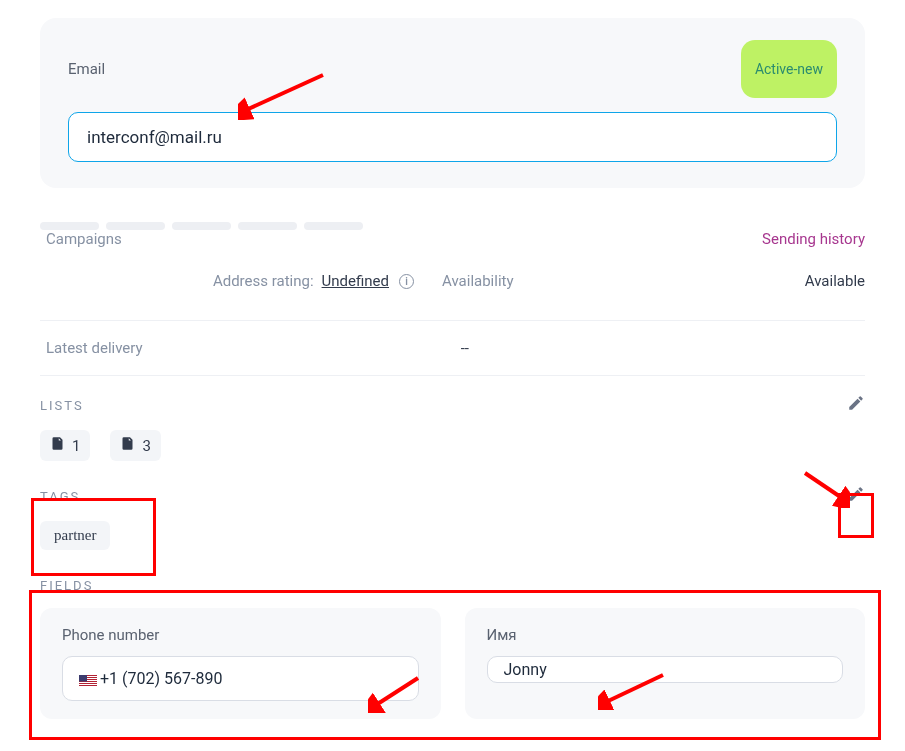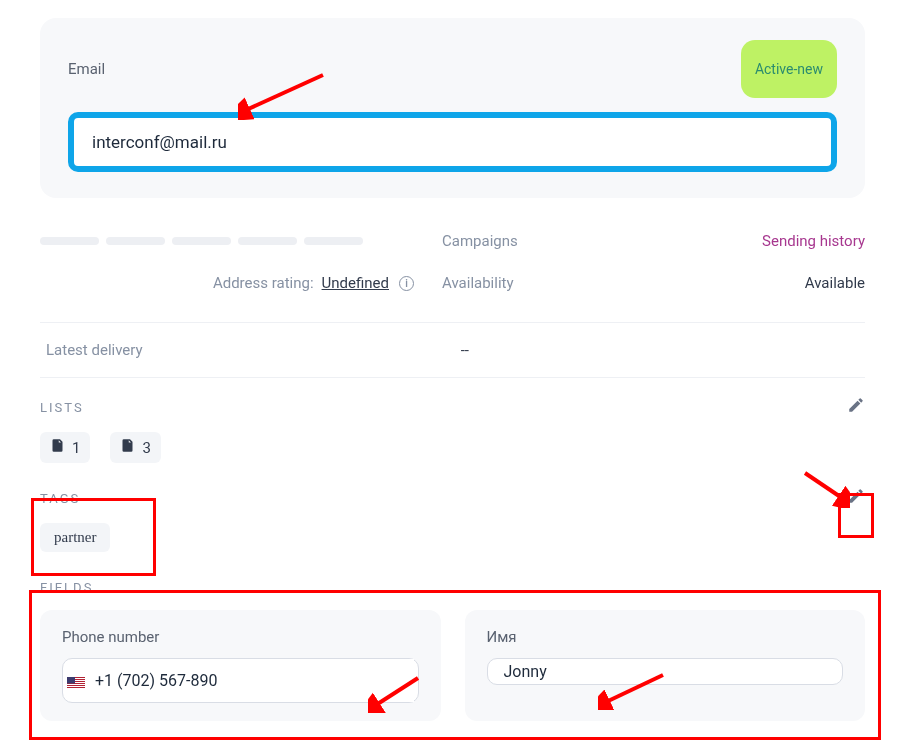--- a/index.html
+++ b/index.html
@@ -2,21 +2,21 @@
 <html><head>
   <meta charset="utf-8">
   <style>
     * { margin:0; padding:0; box-sizing:border-box; font-family:-apple-system,BlinkMacSystemFont,"Segoe UI",Roboto,sans-serif; }
     body { background:#fff; color:#4a5568; font-size:15px; width:905px; position:relative; }
     .container { padding:18px 40px 40px 40px; }
     .email-card { background:#f7f8fa; border-radius:16px; padding:22px 28px 26px 28px; }
     .email-head { display:flex; justify-content:space-between; align-items:center; margin-bottom:14px; }
     .email-label { color:#5a6270; font-size:15px; }
     .badge { background:#bef264; color:#2b8c6f; padding:21px 14px; border-radius:14px; font-size:14px; font-weight:400; }
-    .email-input { width:100%; padding:14px 18px; font-size:17px; color:#1e2a3b; border:6px solid #0ea5e9; border-radius:10px; background:#fff; }
+    .email-input { width:100%; padding:14px 18px; font-size:17px; color:#1e2a3b; border:1px solid #0ea5e9; border-radius:10px; background:#fff; }
     .row { display:flex; padding:12px 0; }
     .col-left { flex:0 0 48%; display:flex; justify-content:space-between; align-items:center; padding-right:22px; }
     .col-right { flex:0 0 52%; display:flex; justify-content:space-between; align-items:center; padding-left:6px; }
     .rating-bars { display:flex; gap:7px; }
     .bar { width:59px; height:8px; background:#edeff3; border-radius:4px; }
     .link { color:#a7378f; font-size:15px; cursor:pointer; }
     .muted-label { color:#8691a3; font-size:15px; }
     .value-right { color:#323b4c; font-size:15px; }
     .rating-row { display:flex; align-items:center; gap:6px; }
     .rating-val { color:#323b4c; padding-left:2px;text-decoration:underline; }
@@ -28,42 +28,42 @@
     .lists-items { display:flex; gap:20px; margin-top:14px; }
     .list-item { display:flex; align-items:center; gap:7px; background:#f3f5f8; padding:6px 10px; border-radius:6px; color:#323b4c; font-size:15px; }
     .list-icon svg { width:15px; height:15px; fill:#323b4c; }
     .tag-chip { display:inline-block; margin-top:14px; background:#f3f5f8; padding:6px 14px; border-radius:6px; color:#323b4c; font-size:15px;font-family:Liberation Serif, serif; }
     .tags-section { margin-top:24px; }
     .fields-section { margin-top:26px; }
     .fields-row { display:flex; gap:24px; margin-top:14px; }
     .field-card { flex:1; background:#f7f8fa; border-radius:12px; padding:18px 22px; }
     .field-label { color:#5a6270; font-size:15px; margin-bottom:12px; display:block; }
     .field-input { width:100%; padding:3px 16px; font-size:16px; color:#1e2a3b; border:1px solid #d9dde5; border-radius:10px; background:#fff; }
-    .phone-wrap { display:flex; align-items:center; gap:10px; border:1px solid #d9dde5; border-radius:10px; background:#fff; padding:0 4px; }
+    .phone-wrap { display:flex; align-items:center; gap:3px; border:1px solid #d9dde5; border-radius:10px; background:#fff; padding:0 16px; }
     .phone-wrap input { border:0; padding:12px 0; flex:1; font-size:16px; color:#1e2a3b; outline:none; }
     .flag { width:18px; height:12px; }
     
     .annot { position:absolute; pointer-events:none; }
     .redbox { border:3px solid #ff0000; }
     .arrow svg { width:100%; height:100%; }
   </style>
 </head>
 <body>
 
 <div class="container">
 
   <div class="email-card">
     <div class="email-head">
       <span class="email-label">Email</span>
       <span class="badge">Active-new</span>
     </div>
     <input class="email-input" type="text" value="interconf@mail.ru" style="">
   </div>
 
-  <div class="row" style="margin-top:22px;">
+  <div class="row" style="margin-top:22px;flex-direction:column;">
     <div class="col-left">
       <div class="rating-bars">
         <span class="bar"></span>
           <span class="bar"></span>
           <span class="bar"></span>
           <span class="bar"></span>
           <span class="bar"></span>
       </div>
     </div>
     <div class="col-right">

